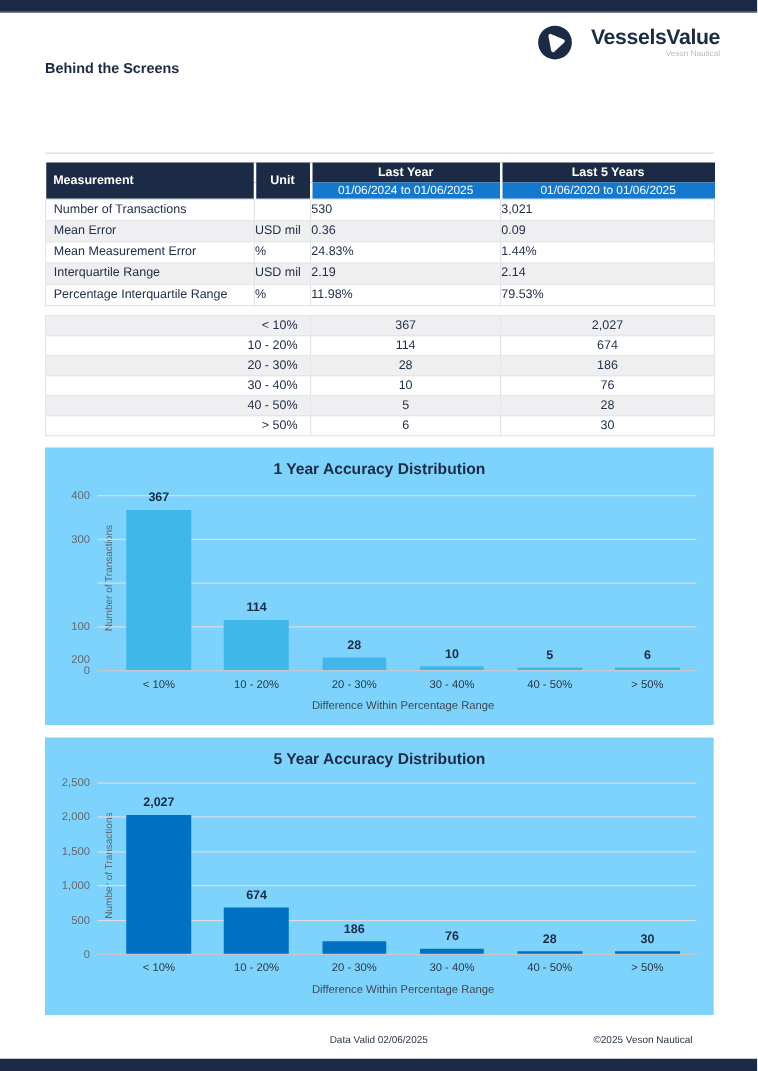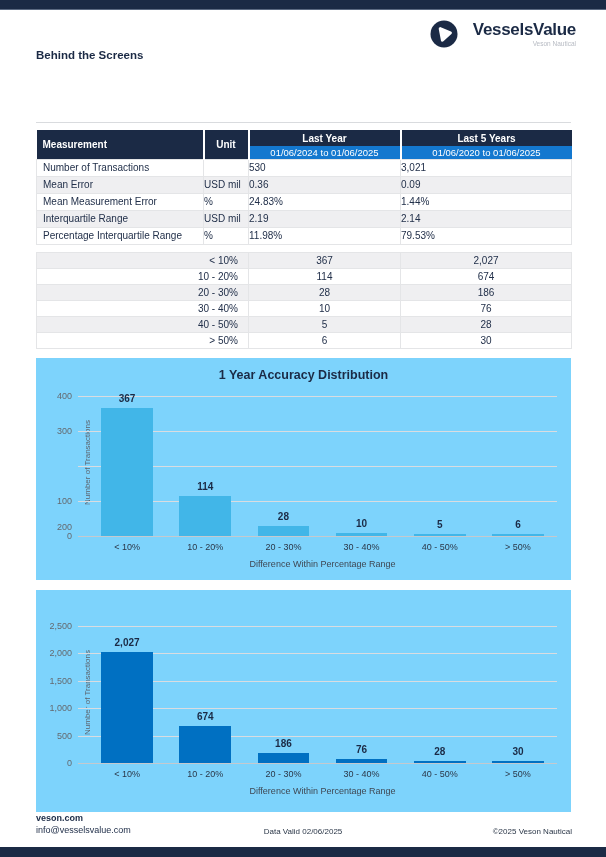--- a/index.html
+++ b/index.html
@@ -67,21 +67,21 @@
   .chart-panel.second .x-axis-title { top:196px; }
   .y-axis-title { position:absolute; left:-4px; font-size:8px; color:#5d646d; transform:rotate(-90deg); transform-origin:center; width:110px; text-align:center; }
   .chart-panel.first .y-axis-title { top:100px; }
   .chart-panel.second .y-axis-title { top:98px; }
 
   
   .footer-left { position:absolute; left:36px; top:813px; color:#1b2a45; }
   .footer-site { font-size:9px; font-weight:bold; }
   .footer-email { font-size:9px; margin-top:2px; }
   .footer-center { position:absolute; left:0; width:100%; top:827px; text-align:center; font-size:8px; color:#2b3748; }
-  .footer-right { position:absolute; right:34px; top:827px; font-size:8px; color:#2b3748; }
+  .footer-right { position:absolute; right:52px; top:827px; font-size:8px; color:#2b3748; }
 </style>
 </head>
 <body>
 
 <div class="page">
 
   <div class="topbar"></div>
 
   <div class="logo">
     <span style="display:inline-flex;">
@@ -240,20 +240,21 @@
         <div class="xtick">10 - 20%</div>
         <div class="xtick">20 - 30%</div>
         <div class="xtick">30 - 40%</div>
         <div class="xtick">40 - 50%</div>
         <div class="xtick">&gt; 50%</div>
       </div>
     <div class="x-axis-title">Difference Within Percentage Range</div>
   </div>
 
   <div class="chart-panel second">
+    <div class="chart-title">5 Year Accuracy Distribution</div>
     <div class="y-axis-title">Number of Transactions</div>
     <div class="y-axis">
         <div class="ytick" style="top: 137px;">0</div>
         <div class="ytick" style="top: 109.6px;">500</div>
         <div class="ytick" style="top: 82.2px;">1,000</div>
         <div class="ytick" style="top: 54.8px;">1,500</div>
         <div class="ytick" style="top: 27.4px;">2,000</div>
         <div class="ytick" style="top: 0px;">2,500</div>
       </div>
     <div class="plot-area">
@@ -294,22 +295,18 @@
         <div class="xtick">&lt; 10%</div>
         <div class="xtick">10 - 20%</div>
         <div class="xtick">20 - 30%</div>
         <div class="xtick">30 - 40%</div>
         <div class="xtick">40 - 50%</div>
         <div class="xtick">&gt; 50%</div>
       </div>
     <div class="x-axis-title">Difference Within Percentage Range</div>
   </div>
 
-  <div class="footer-left">
-    <div class="footer-site">veson.com</div>
-    <div class="footer-email">info@vesselsvalue.com</div>
-  </div>
   <div class="footer-center">Data Valid 02/06/2025</div>
   <div class="footer-right">©2025 Veson Nautical</div>
 
   <div class="bottombar"></div>
 
 </div>
 
 </body></html>

